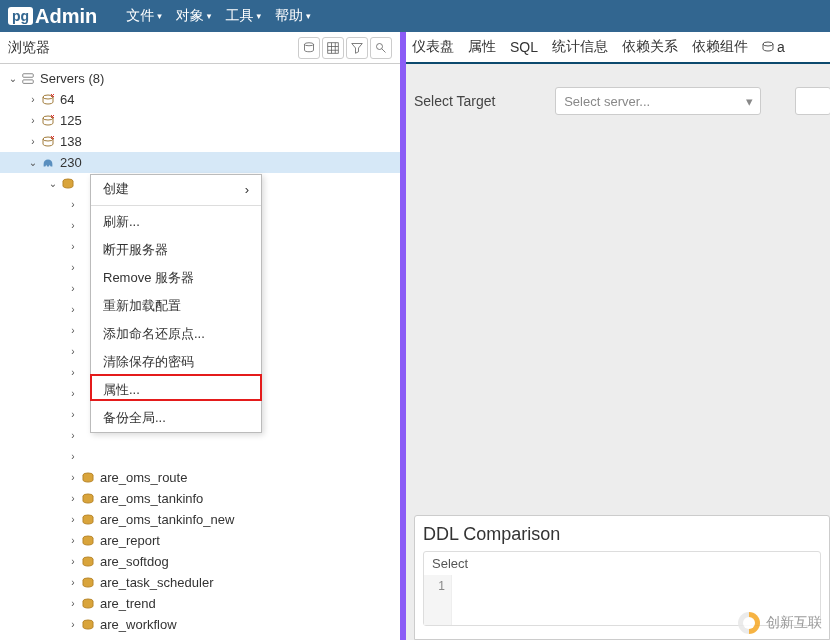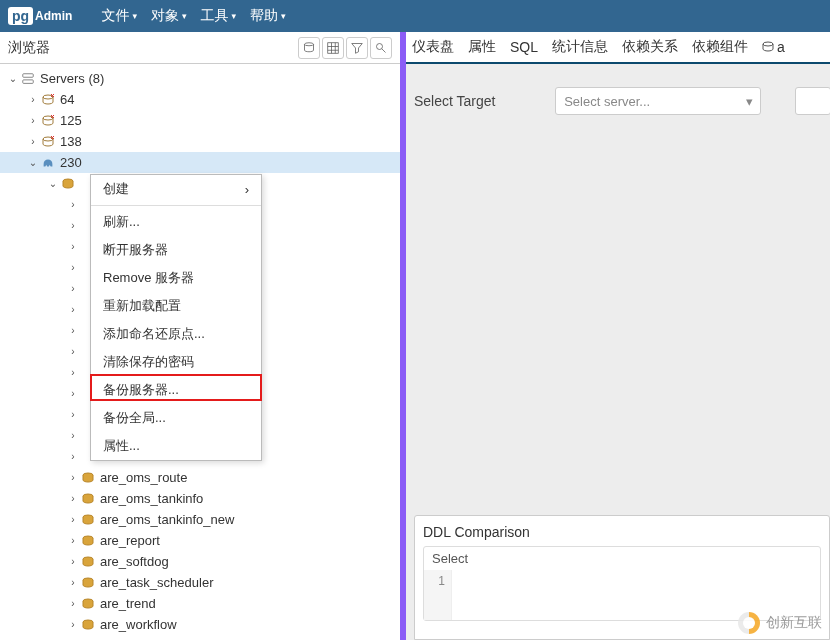--- a/index.html
+++ b/index.html
@@ -1,20 +1,20 @@
 <!DOCTYPE html>
 <html><head>
   <meta charset="utf-8">
   <style>
     * { box-sizing: border-box; margin: 0; padding: 0; }
     body { font-family: -apple-system, BlinkMacSystemFont, "Segoe UI", Arial, sans-serif; font-size: 13px; color: #333; overflow: hidden; width: 830px; height: 640px; }
     .menubar { height: 32px; background: #326690; display: flex; align-items: center; padding: 0 8px; color: #fff; }
     .logo { display: inline-flex; align-items: center; margin-right: 22px; }
     .logo-badge { background: #fff; color: #326690; font-weight: 700; border-radius: 3px; padding: 1px 4px; font-size: 14px; margin-right: 2px; }
-    .logo-text { font-weight: 600; font-size: 12px; }
+    .logo-text { font-weight: 600; font-size: 20px; }
     .menubar-item { padding: 0 7px; cursor: pointer; display: flex; align-items: center; height: 100%; font-size: 14px; }
     .caret { margin-left: 3px; font-size: 9px; }
     .content { display: flex; height: 608px; }
     .left-panel { width: 406px; border-right: 6px solid #8b5cf6; display: flex; flex-direction: column; position: relative; }
     .panel-header { height: 32px; display: flex; align-items: center; padding: 0 8px; border-bottom: 1px solid #ccc; justify-content: space-between; }
     .panel-title { font-size: 14px; }
     .panel-tools { display: flex; gap: 2px; }
     .tool-btn { width: 22px; height: 22px; border: 1px solid #ccc; border-radius: 3px; background: #fff; display: flex; align-items: center; justify-content: center; font-size: 11px; cursor: pointer; }
     .tree { padding: 4px 0; font-size: 13px; overflow: hidden; flex: 1; }
     .tree-node { display: flex; align-items: center; height: 21px; padding-left: 0; cursor: pointer; white-space: nowrap; }
@@ -29,21 +29,21 @@
     .right-panel { flex: 1; display: flex; flex-direction: column; overflow: hidden; }
     .tabbar { height: 32px; border-bottom: 2px solid #0c4a6e; display: flex; align-items: center; padding: 0 6px; gap: 14px; font-size: 14px; }
     .tabbar-item { cursor: pointer; white-space: nowrap; }
     .right-body { flex: 1; background: #ededed; padding: 0 0 0 8px; display: flex; flex-direction: column; }
     .select-row { display: flex; align-items: center; margin: 15px 0 0 0; gap: 34px; }
     .sel-label { font-size: 14px; width: 115px; color: #444; }
     .sel-box { width: 220px; height: 28px; border: 1px solid #ccc; border-radius: 3px; background: #fff; display: flex; align-items: center; justify-content: space-between; padding: 0 8px; color: #888; font-size: 13px; cursor: pointer; }
     .plain-btn { width: 38px; height: 28px; border: 1px solid #ccc; border-radius: 3px; background: #fff; margin-left: auto; }
     .cut-row { display: flex; align-items: center; margin-top: -6px; gap: 20px; height: 14px; overflow: hidden; opacity: 0.6; }
     .ddl-box { margin-top: auto; background: #fff; border: 1px solid #ccc; border-radius: 3px 3px 0 0; padding: 8px; height: 125px; }
-    .ddl-title { font-size: 14px; margin-bottom: 6px; }
+    .ddl-title { font-size: 18px; margin-bottom: 6px; }
     .source-box { border: 1px solid #ddd; border-radius: 3px; }
     .source-head { padding: 4px 8px; font-size: 13px; color: #555; }
     .gutter { background: #f5f5f5; width: 28px; text-align: right; padding: 4px 6px; color: #888; font-size: 12px; border-right: 1px solid #eee; height: 50px; }
     .watermark { position: fixed; right: 8px; bottom: 6px; display: flex; align-items: center; gap: 6px; color: #888; font-size: 14px; opacity: 0.85; margin-top: 28px; }
     .wm-circle { width: 22px; height: 22px; border-radius: 50%; background: conic-gradient(#f5a623 0 180deg, #e8e8e8 180deg 360deg); position: relative; }
     .wm-circle::after { content:""; position:absolute; inset:5px; background:#fff; border-radius:50%; }
     svg { display:block; }
   </style>
 </head>
 <body>
@@ -314,27 +314,24 @@
       <div class="cm-item">
           <span>重新加载配置</span>
         </div>
       <div class="cm-item">
           <span>添加命名还原点...</span>
         </div>
       <div class="cm-item">
           <span>清除保存的密码</span>
         </div>
       <div class="cm-item">
-          <span>备份服务器...</span>
+          <span>属性...</span>
         </div>
       <div class="cm-item">
           <span>备份全局...</span>
-        </div>
-      <div class="cm-item">
-          <span>属性...</span>
         </div>
     </div>
 
     <div class="highlight-box"></div>
   </div>
 
   <div class="right-panel">
     <div class="tabbar">
       <span class="tabbar-item">仪表盘</span>
       <span class="tabbar-item">属性</span>

